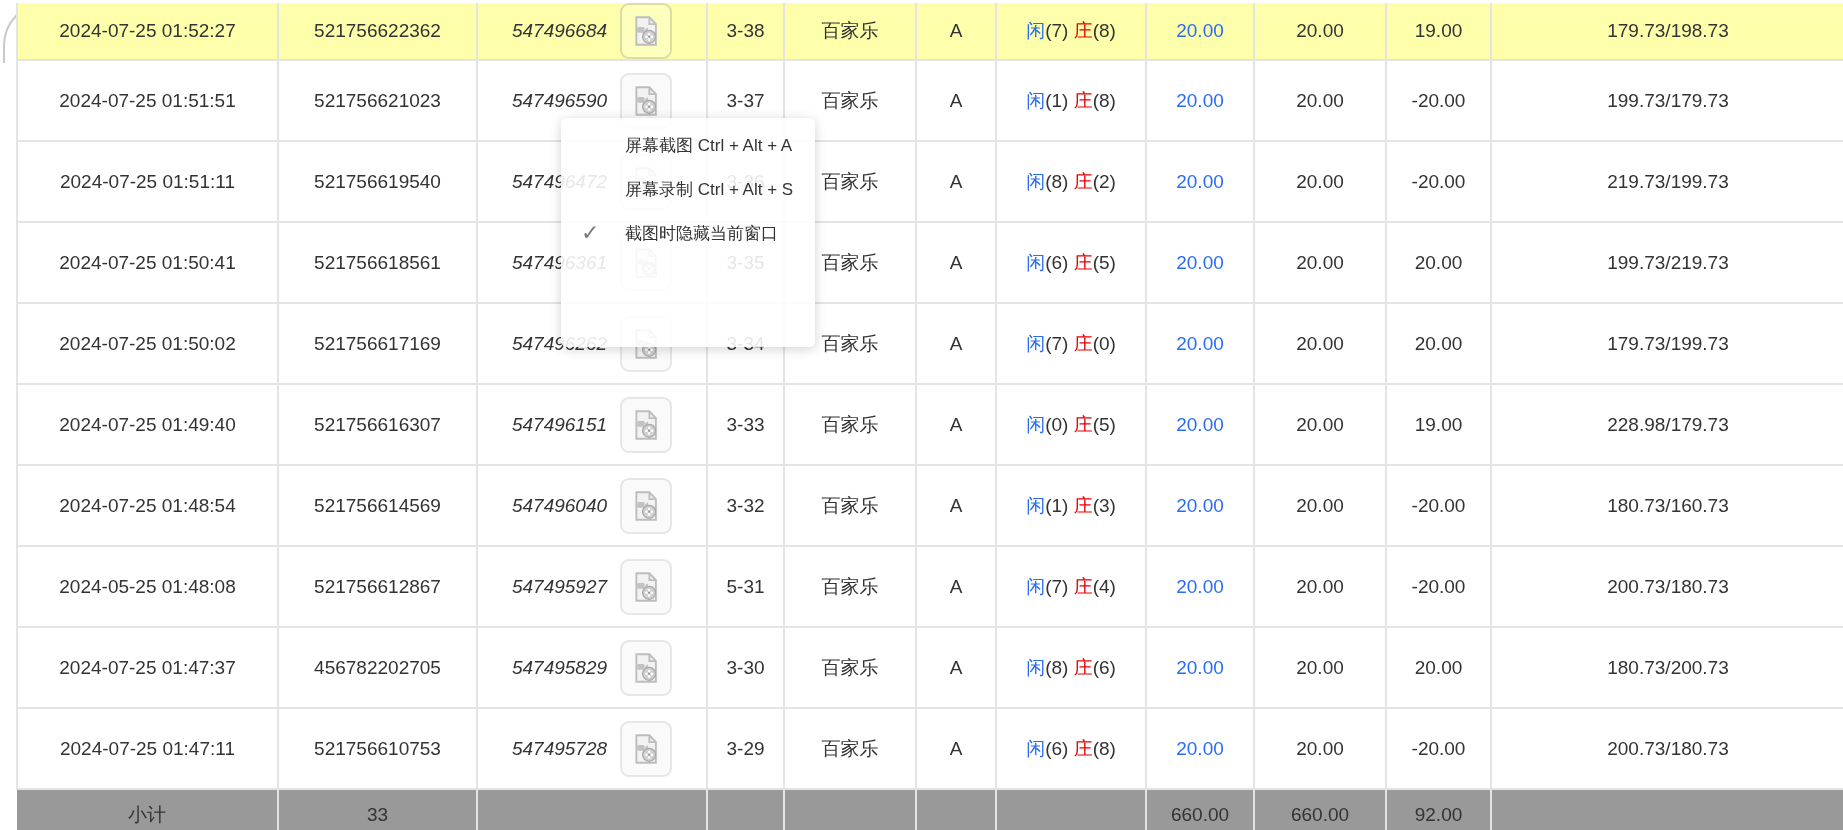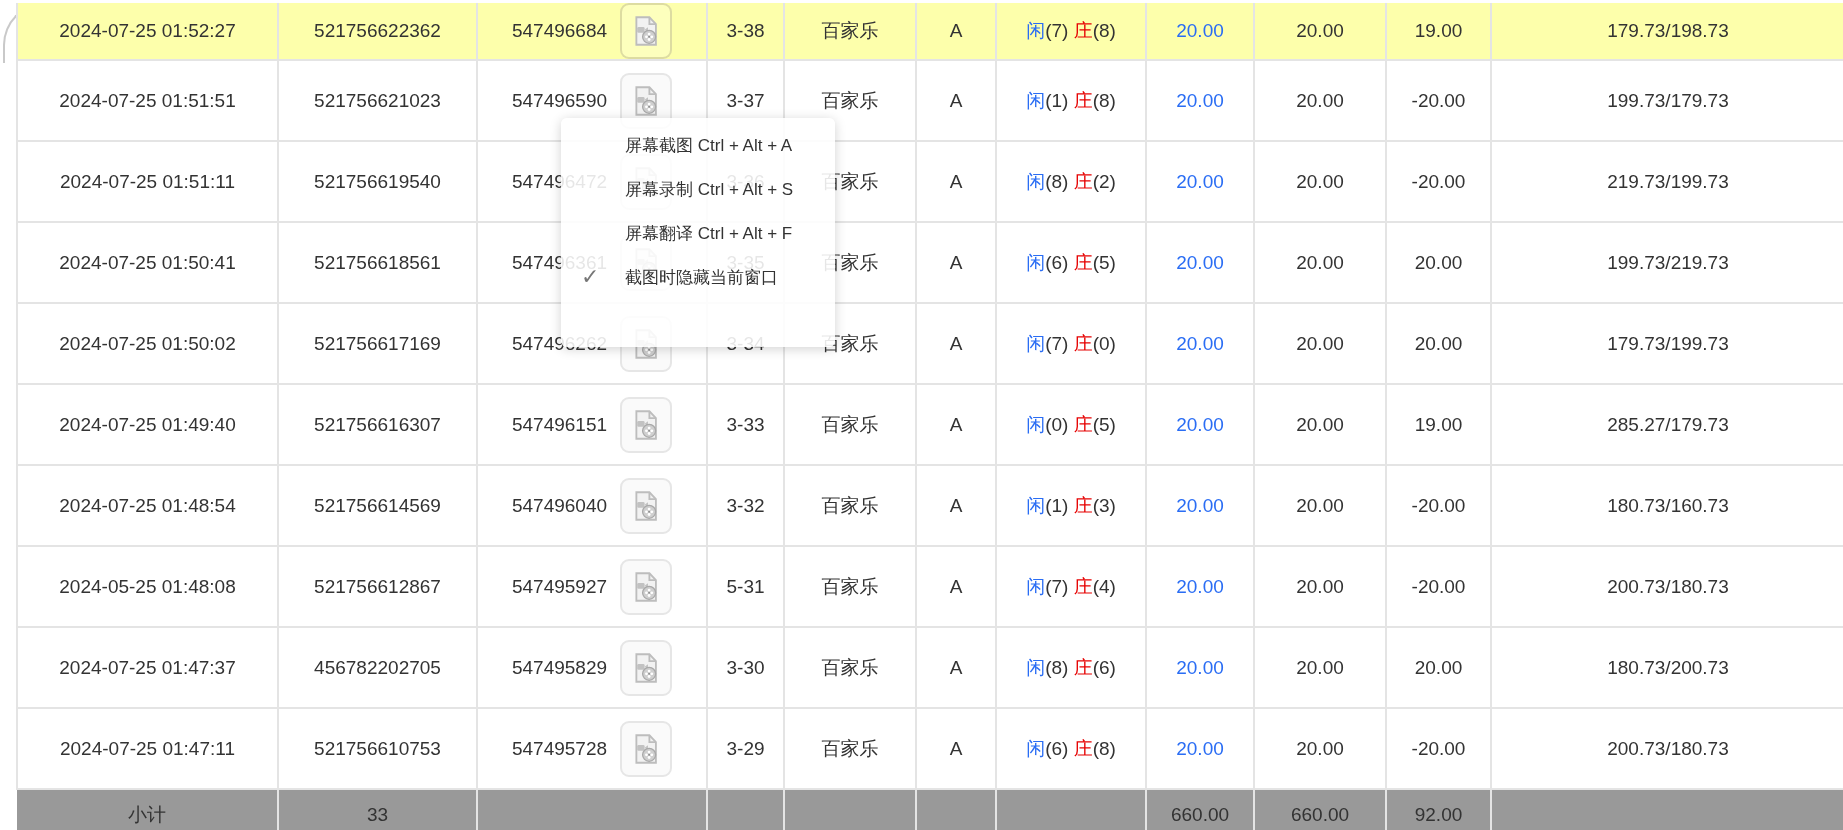--- a/index.html
+++ b/index.html
@@ -12,38 +12,38 @@
     border-top-left-radius:42px;z-index:0;}
 
   table.records{position:absolute;left:16px;top:3px;width:1827px;
     border-collapse:collapse;table-layout:fixed;z-index:1;}
   table.records td{border:2px solid #e4e4e4;text-align:center;vertical-align:middle;
     font-size:19px;color:#333;padding:0;overflow:hidden;white-space:nowrap;}
   tbody tr td{height:79px;}
   tbody tr.hl td{height:55px;background:#fdffab;border-top:none;margin-top:12px;}
   tbody td:last-child{border-right:none;}
 
-  .vwrap{display:flex;align-items:center;justify-content:center;gap:13px;}
+  .vwrap{display:flex;align-items:center;justify-content:center;gap:13px;font-style:italic;}
   .vbtn{width:52px;height:56px;border:2px solid #e6e6e6;border-radius:9px;
     background:#fafafa;display:flex;align-items:center;justify-content:center;
     padding:0;cursor:pointer;}
   tr.hl .vbtn{background:rgba(255,255,255,0.22);border-color:rgba(160,155,110,0.35);}
 
   .player{color:#2a6df4;}
   .banker{color:#e60000;}
   .score{color:#333;}
   .bet-link{color:#2a6df4;cursor:pointer;}
   td.neg{color:#e60000;border-radius:24px;}
 
   tfoot td{background:#999999;color:#ffffff;height:50px;font-size:19px;
     border:none;border-left:3px solid #ffffff;border-top:2px solid #e4e4e4;}
   tfoot td:first-child{border-left:none;}
 
   
-  .menu{position:absolute;left:561px;top:118px;width:274px;height:229px;
+  .menu{position:absolute;left:561px;top:118px;width:254px;height:229px;
     background:rgba(255,255,255,0.88);border-radius:6px;z-index:5;
     box-shadow:0 2px 12px rgba(0,0,0,0.18);padding-top:5px;box-sizing:border-box;}
   .menu-item{position:relative;height:44px;display:flex;align-items:center;
     padding-left:64px;font-size:17px;color:#333;cursor:pointer;white-space:nowrap;}
   .menu-item .check{position:absolute;left:20px;top:50%;transform:translateY(-50%);
     font-size:22px;color:#777;font-weight:400;}
 </style>
 </head>
 <body>
 
@@ -272,21 +272,21 @@
     <td>A</td>
     <td>
       <span class="player">闲</span><span class="score">(0)</span>
       <span class="banker">庄</span><span class="score">(5)</span>
     </td>
     <td>
       <span class="bet-link">20.00</span>
     </td>
     <td>20.00</td>
     <td>19.00</td>
-    <td>285.27/179.73</td>
+    <td>228.98/179.73</td>
   </tr>
         <tr>
     <td>2024-07-25 01:48:54</td>
     <td>521756614569</td>
     <td>
       <div class="vwrap">
         <span>547496040</span>
         <button class="vbtn">
           <svg width="34" height="36" viewBox="0 0 24 25">
             <path d="M5.2 2.8 h9.2 l4.6 4.8 v14.6 h-13.8 z" fill="#f2f2f2" stroke="#bdbdbd" stroke-width="1.3"></path>
@@ -444,20 +444,17 @@
   </table>
 
   <div class="menu" id="menu">
       <div class="menu-item">
         <span>屏幕截图 Ctrl + Alt + A</span>
       </div>
       <div class="menu-item">
         <span>屏幕录制 Ctrl + Alt + S</span>
       </div>
       <div class="menu-item">
-        <span>屏幕翻译 Ctrl + Alt + F</span>
-      </div>
-      <div class="menu-item">
         <span class="check">✓</span>
         <span>截图时隐藏当前窗口</span>
       </div>
     </div>
 </div>
 
 </body></html>

